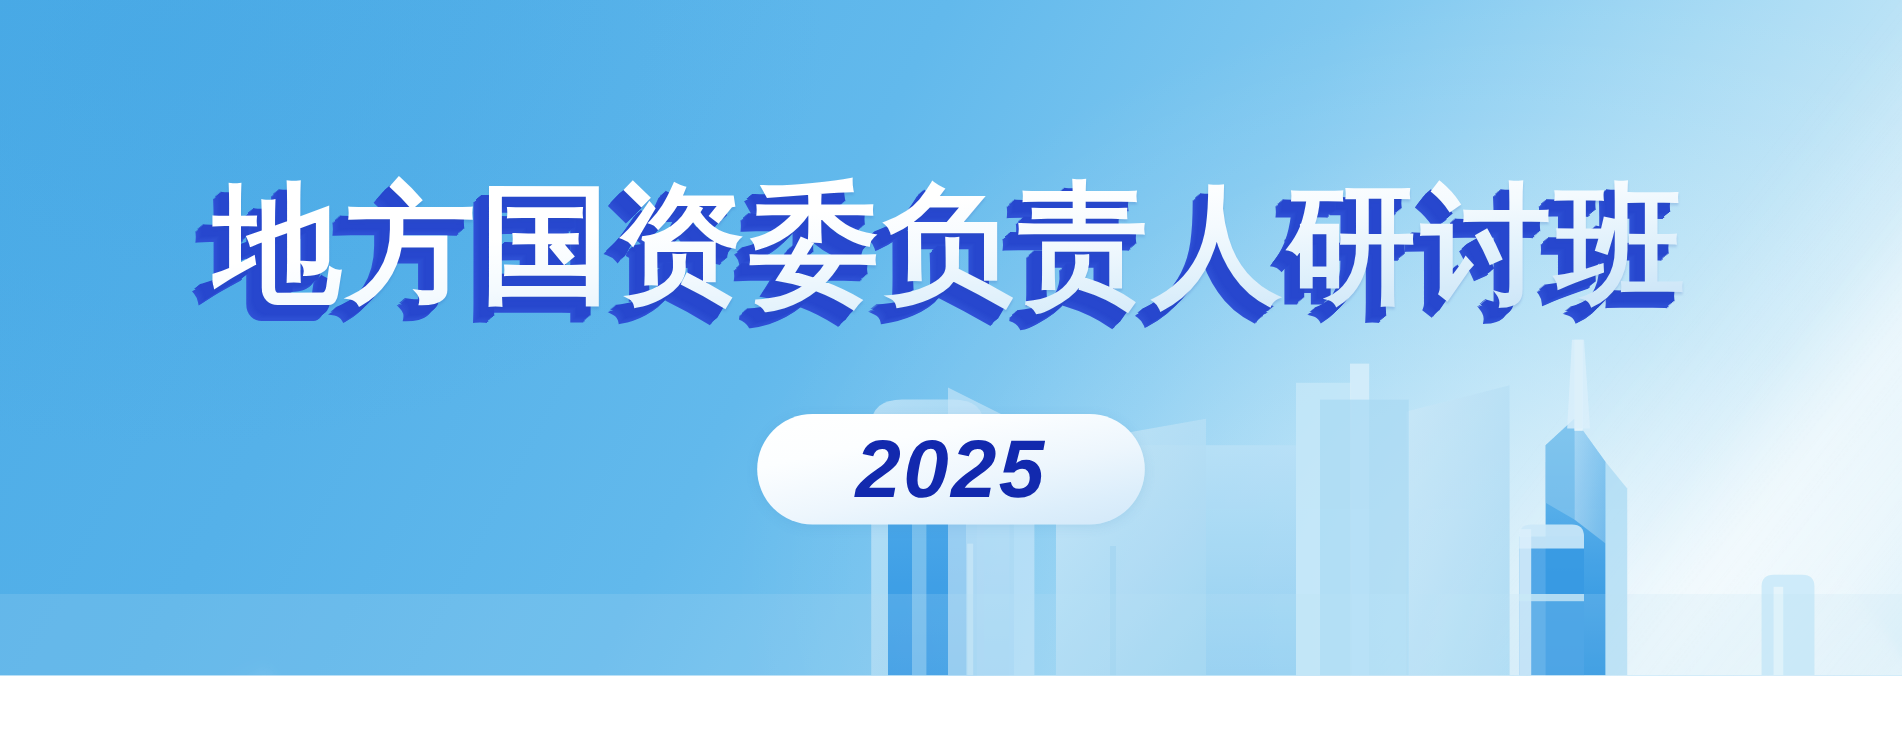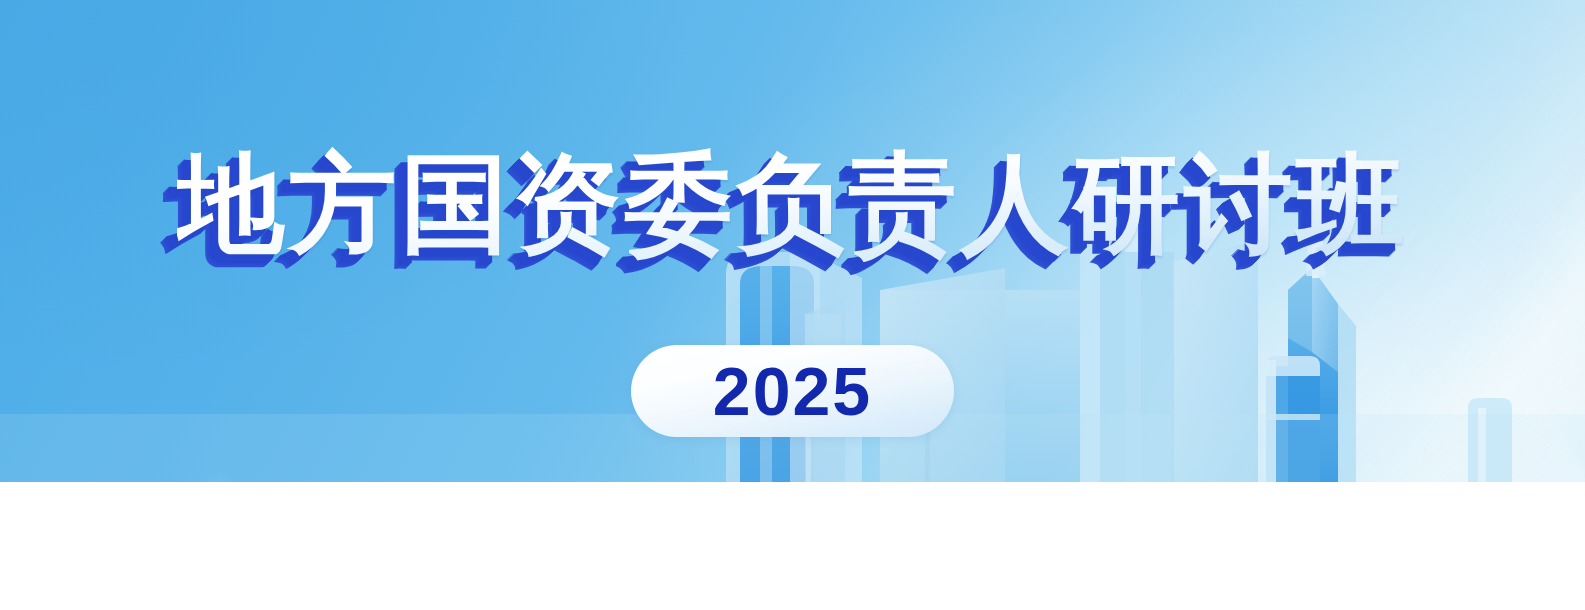--- a/index.html
+++ b/index.html
@@ -8,21 +8,21 @@
     padding: 0;
     background: #ffffff;
   }
   body {
     font-family: "Liberation Sans", "DejaVu Sans", sans-serif;
   }
 
   #banner {
     position: relative;
     width: 1585px;
-    height: 482px;
+    height: 563px;
     overflow: hidden;
     background: #4FAEE8;
   }
 
   
   .bg-base {
     position: absolute;
     inset: 0;
     background: linear-gradient(118deg,
       #4CACE7 0%,
@@ -174,20 +174,21 @@
   }
 
   
   .badge-wrap {
     position: absolute;
     left: 0;
     top: 345px;
     width: 1585px;
     text-align: center;
     z-index: 13;
+    font-style: italic;
   }
   .year-badge {
     display: inline-flex;
     align-items: center;
     justify-content: center;
     width: 323px;
     height: 92px;
     border-radius: 46px;
     background: linear-gradient(168deg,
       #FFFFFF 0%,

